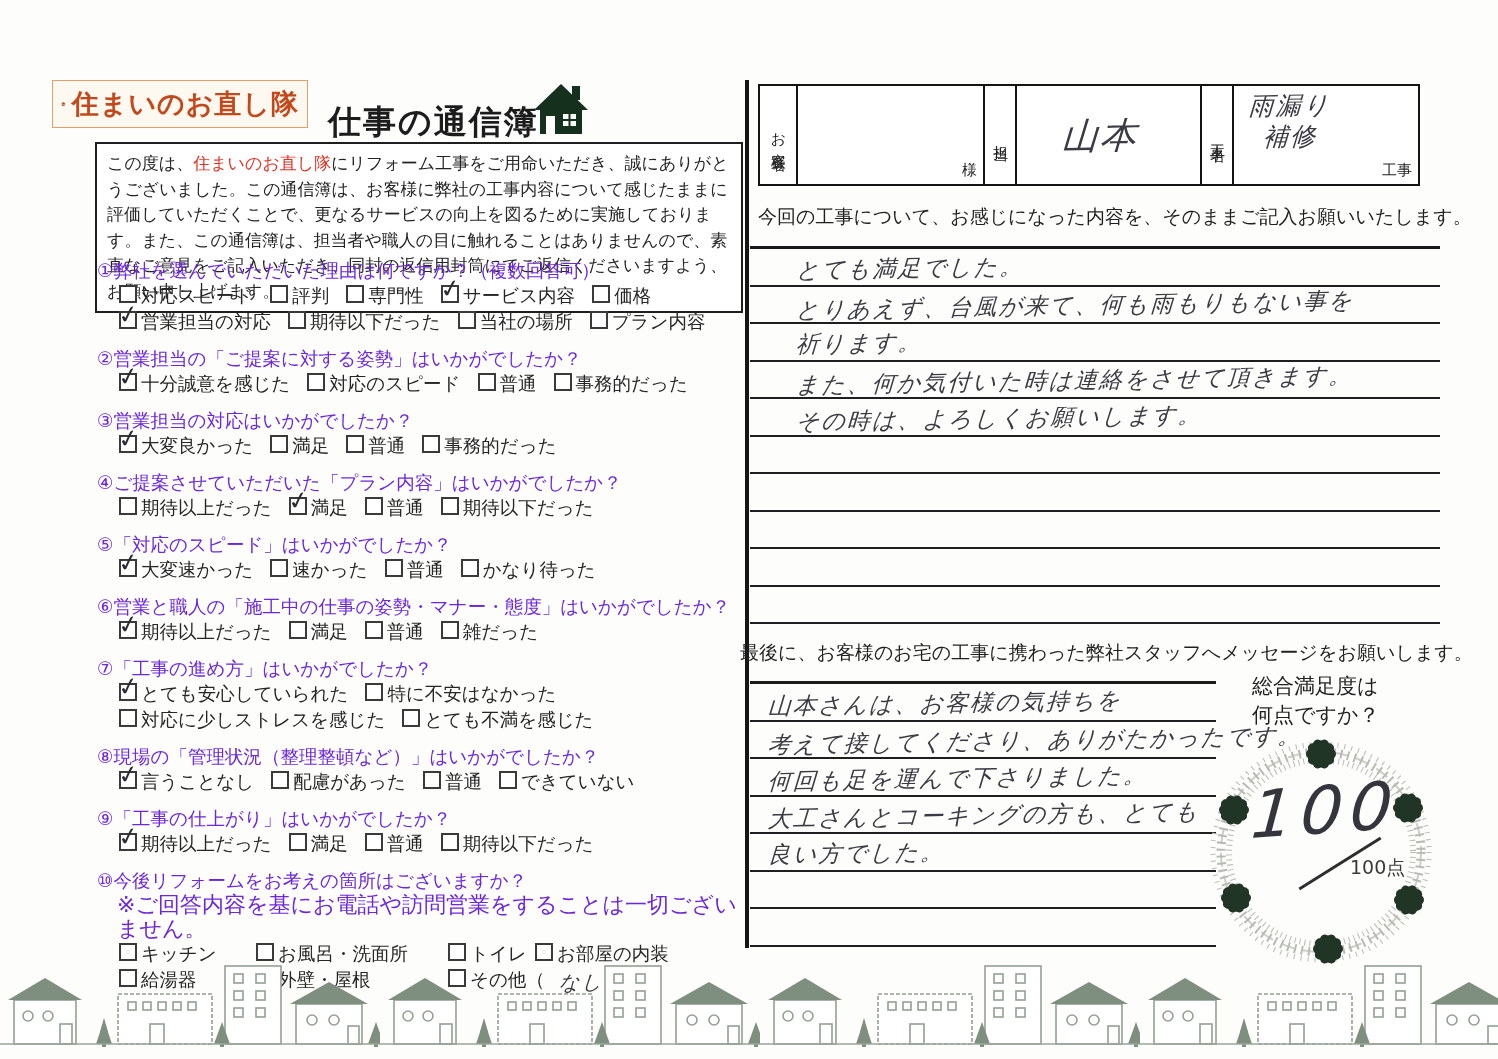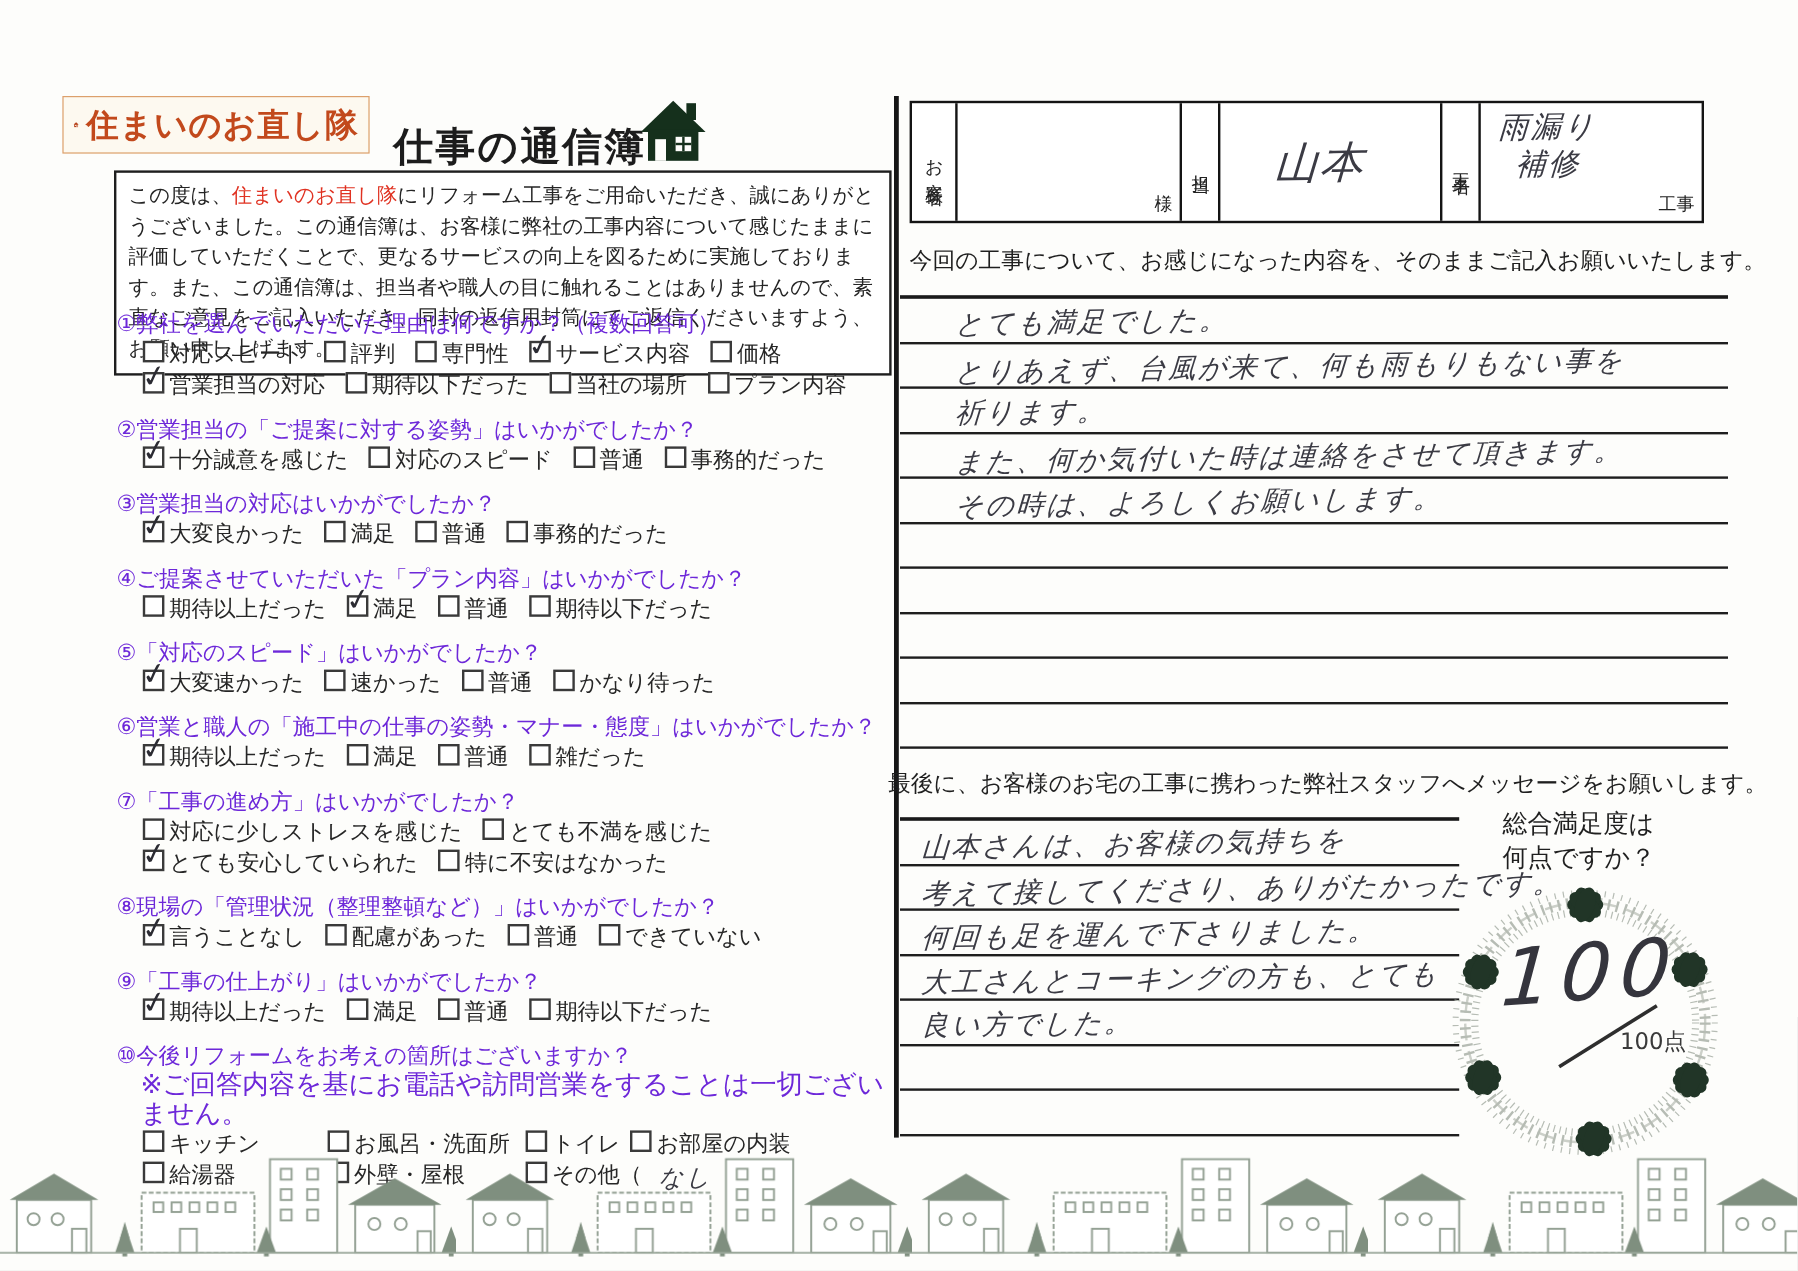--- a/index.html
+++ b/index.html
@@ -16,22 +16,22 @@
              padding:7px 10px;font-size:17px;line-height:1.5;color:#242424;background:#fff;}
   .red{color:#e03222;}
   
   .questions{position:absolute;left:97px;top:258px;width:650px;}
   .q{margin-bottom:11px;}
   .q-title{font-size:18.5px;line-height:25px;color:#6d28d9;}
   .q-note{font-size:22px;line-height:24px;padding-left:20px;color:#6d28d9;}
   .q-row{padding-left:22px;display:flex;flex-wrap:nowrap;line-height:26px;}
   .opt{white-space:nowrap;font-size:18.5px;margin-right:17px;color:#262626;}
   .cols .opt{margin-right:0;}
-  .cols .opt.c1{width:154px;}
-  .cols .opt.c2{width:165px;}
+  .cols .opt.c1{width:137px;}
+  .cols .opt.c2{width:192px;}
   .cols .opt.c3{width:87px;}
   .cb{display:inline-block;width:14px;height:14px;border:2px solid #3a3a3a;position:relative;
       margin-right:4px;vertical-align:-1px;background:#fff;}
   .cb.checked::after{content:"✓";position:absolute;left:-3px;top:-11px;font-size:25px;color:#2b2b33;
       transform:rotate(-10deg);font-weight:bold;}
   
   .divider{position:absolute;left:745px;top:80px;width:4px;height:868px;background:#161616;}
   .info-table{position:absolute;left:758px;top:84px;width:662px;height:102px;border:2px solid #141414;
               display:flex;box-sizing:border-box;background:#fff;}
   .itc{border-left:2px solid #141414;box-sizing:border-box;position:relative;}
@@ -155,26 +155,26 @@
         <span class="opt"><span class="cb checked"></span><span>期待以上だった</span></span>
         <span class="opt"><span class="cb"></span><span>満足</span></span>
         <span class="opt"><span class="cb"></span><span>普通</span></span>
         <span class="opt"><span class="cb"></span><span>雑だった</span></span>
       </div>
     </div>
 
     <div class="q">
       <div class="q-title">⑦「工事の進め方」はいかがでしたか？</div>
       <div class="q-row">
+        <span class="opt"><span class="cb checked"></span><span>とても安心していられた</span></span>
+        <span class="opt"><span class="cb"></span><span>特に不安はなかった</span></span>
+      </div>
+      <div class="q-row">
         <span class="opt"><span class="cb"></span><span>対応に少しストレスを感じた</span></span>
         <span class="opt"><span class="cb"></span><span>とても不満を感じた</span></span>
-      </div>
-      <div class="q-row">
-        <span class="opt"><span class="cb checked"></span><span>とても安心していられた</span></span>
-        <span class="opt"><span class="cb"></span><span>特に不安はなかった</span></span>
       </div>
     </div>
 
     <div class="q">
       <div class="q-title">⑧現場の「管理状況（整理整頓など）」はいかがでしたか？</div>
       <div class="q-row">
         <span class="opt"><span class="cb checked"></span><span>言うことなし</span></span>
         <span class="opt"><span class="cb"></span><span>配慮があった</span></span>
         <span class="opt"><span class="cb"></span><span>普通</span></span>
         <span class="opt"><span class="cb"></span><span>できていない</span></span>

